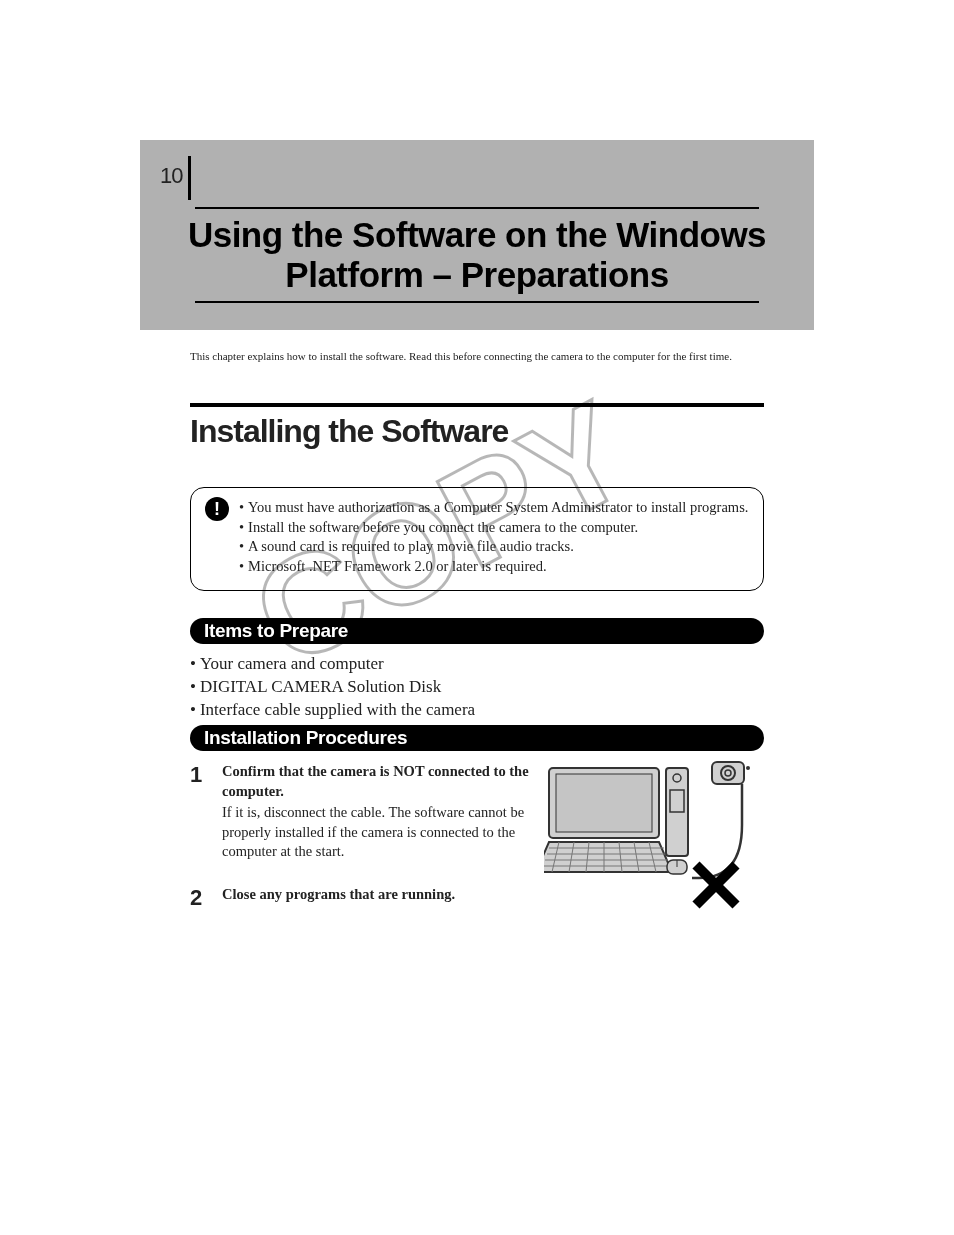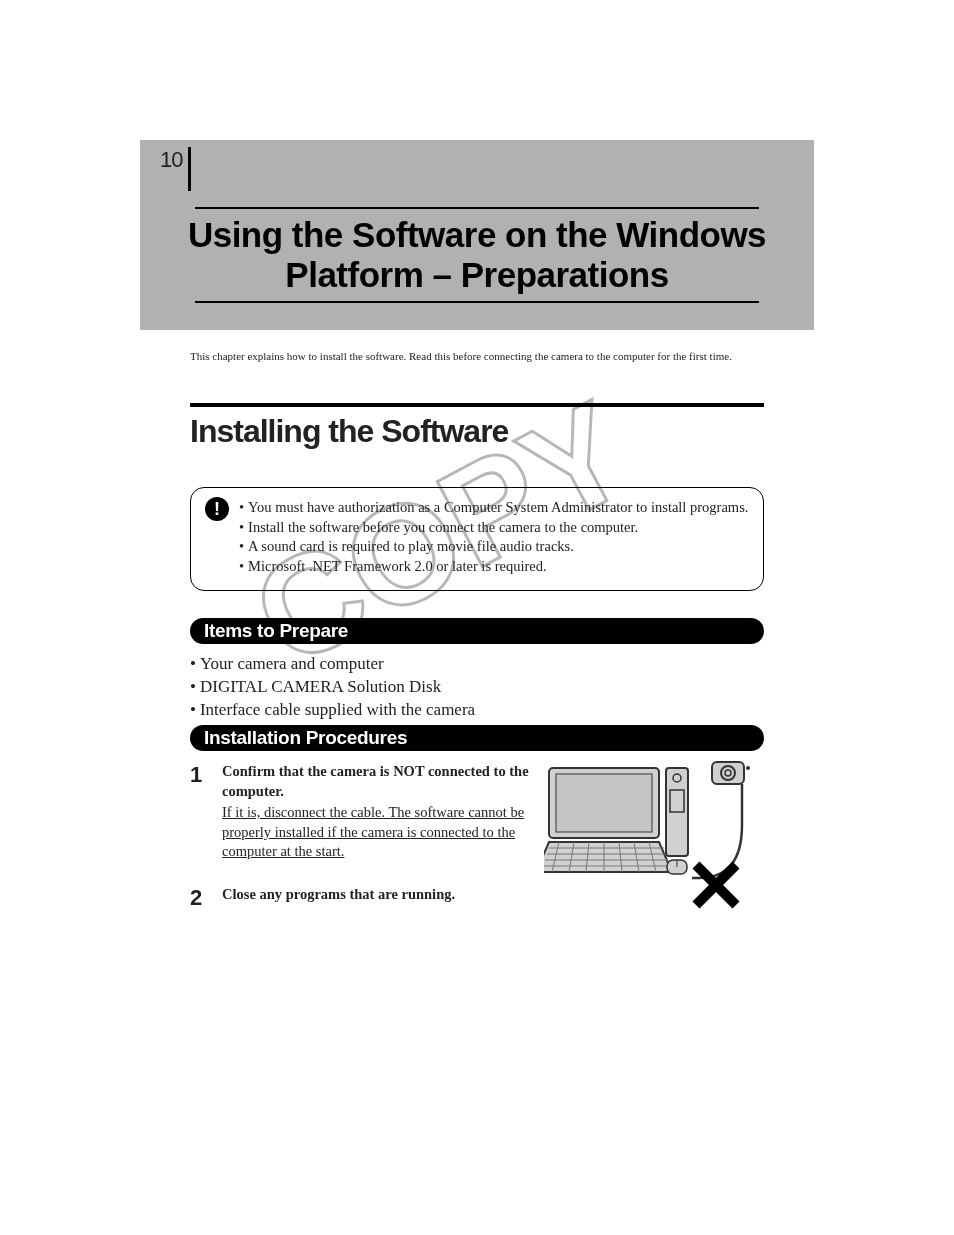--- a/index.html
+++ b/index.html
@@ -18,24 +18,24 @@
   .header-band {
     position: absolute;
     top: 140px;
     left: 140px;
     right: 140px;
     height: 190px;
     background: #b1b1b1;
   }
   .page-number-wrap {
     position: absolute;
-    top: 147px;
+    top: 156px;
     left: 160px;
     display: flex;
-    align-items: flex-start;
+    align-items: center;
     gap: 6px;
   }
   .page-number {
     font-family: Arial, Helvetica, sans-serif;
     font-size: 22px;
     font-weight: 400;
     color: #222;
     letter-spacing: -1px;
   }
   .page-number-rule {
@@ -172,21 +172,21 @@
     line-height: 1;
     padding-top: 2px;
   }
   .step-body {
     flex: 1;
     font-size: 14.5px;
     line-height: 1.35;
     max-width: 310px;
   }
   .step-body .strong { font-weight: 600; }
-  .step-body .detail { margin-top: 2px; text-decoration: underline; }
+  .step-body .detail { margin-top: 2px; }
   .diagram {
     position: absolute;
     top: 760px;
     right: 200px;
     width: 210px;
     height: 150px;
   }
   .copy-watermark {
     position: absolute;
     left: 200px;

